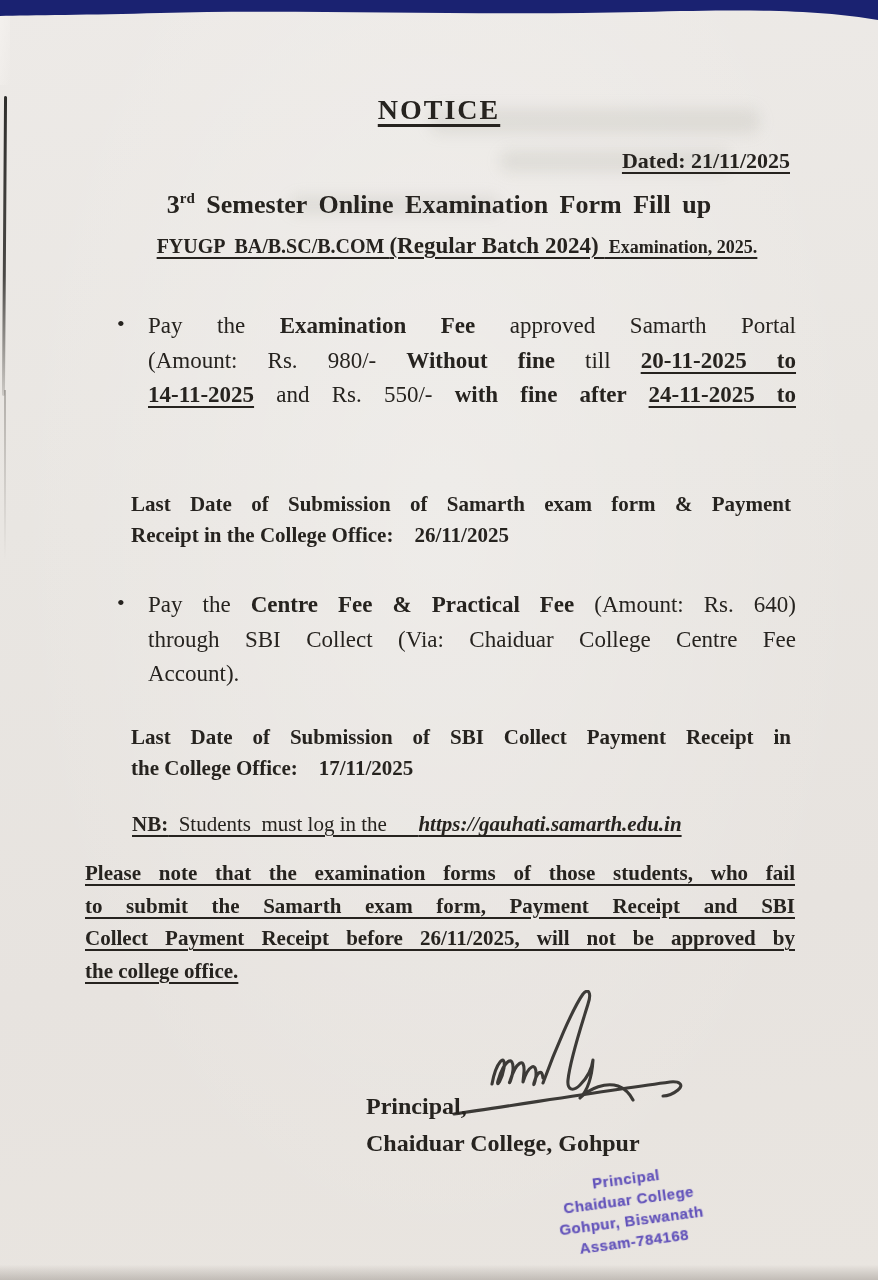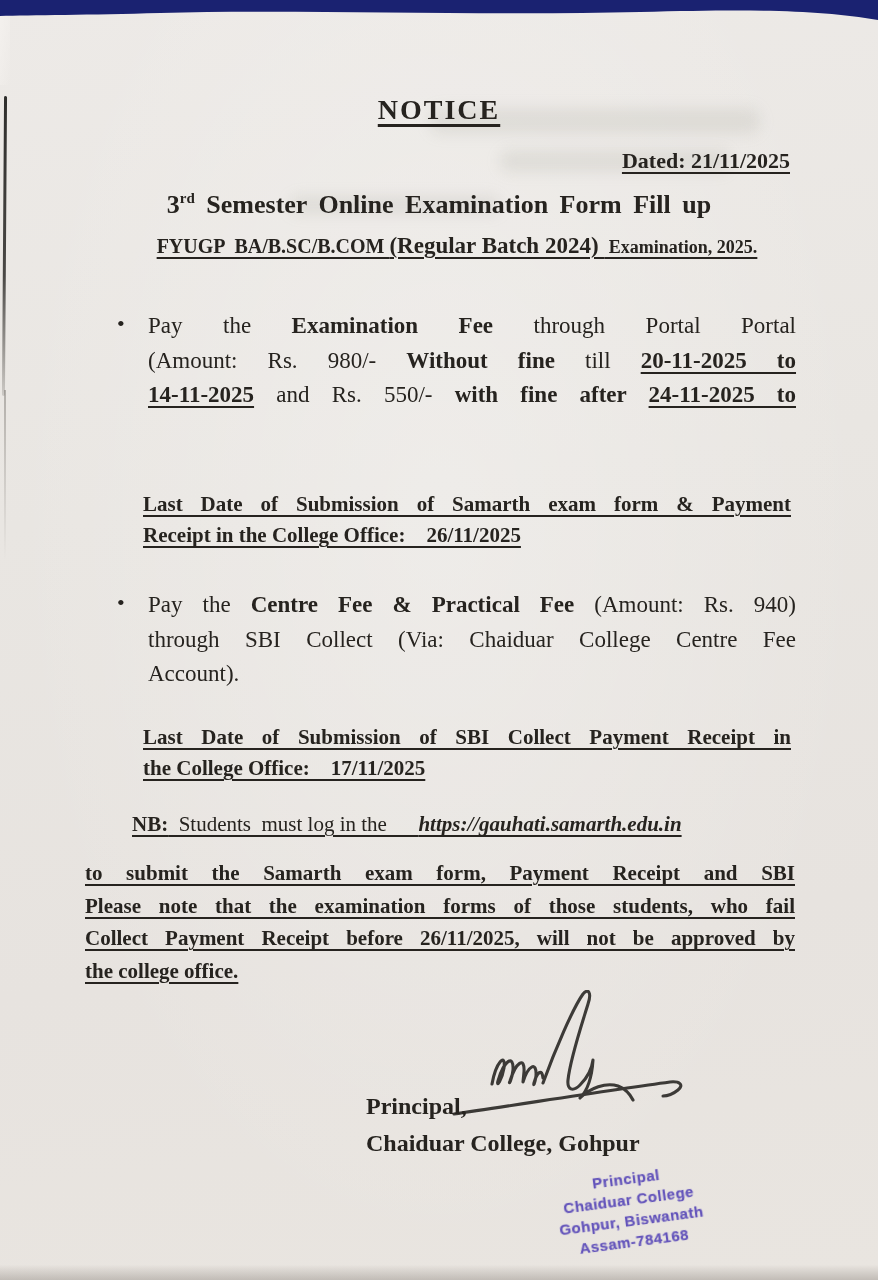--- a/index.html
+++ b/index.html
@@ -49,21 +49,21 @@
   #subheading .p2{font-size:23px;}
   #subheading .p3{font-size:18px;}
 
   .bullet{position:absolute;left:148px;width:648px;font-size:23px;line-height:34.5px;}
   .bullet .marker{position:absolute;left:-31px;top:-2px;font-size:22px;}
   #bullet1{top:309px;}
   #bullet2{top:588px;}
 
   .lastdate{position:absolute;left:131px;width:660px;font-size:21px;line-height:31px;
     font-weight:bold;}
-  .lastdate .line{text-decoration:underline;text-decoration-thickness:2px;text-underline-offset:4px;margin-left:12px;}
+  .lastdate .line{text-decoration-thickness:2px;text-underline-offset:4px;}
   #lastdate1{top:489px;}
   #lastdate2{top:722px;}
 
   #nb{position:absolute;left:132px;top:812px;width:660px;font-size:21px;
     text-decoration:underline;text-decoration-thickness:1.5px;text-underline-offset:4px;}
 
   #note{position:absolute;left:85px;top:857px;width:710px;font-size:21px;line-height:32.5px;
     font-weight:bold;}
   #note .line{text-decoration:underline;text-decoration-thickness:2px;text-underline-offset:4px;}
 
@@ -95,47 +95,47 @@
   <div id="title"><span class="u">NOTICE</span></div>
 
   <div id="dated"><span class="u">Dated: 21/11/2025</span></div>
 
   <div id="heading"><span>3</span><sup>rd</sup><span>  Semester Online Examination Form Fill up</span></div>
 
   <div id="subheading" class="pre"><span class="p1 u">FYUGP  BA/B.SC/B.COM </span><span class="p2 u">(Regular Batch 2024) </span><span class="p3 u"> Examination, 2025.</span></div>
 
   <div id="bullet1" class="bullet">
     <span class="marker">•</span>
-    <div class="line jl"><span>Pay the </span><span class="b">Examination Fee</span><span> through Portal Portal</span></div>
+    <div class="line jl"><span>Pay the </span><span class="b">Examination Fee</span><span> approved Samarth Portal</span></div>
     <div class="line jl"><span>(Amount: Rs. 980/- </span><span class="b">Without fine</span><span> till </span><span class="b u">20-11-2025 to</span></div>
     <div class="line jl"><span class="b u">14-11-2025</span><span> and Rs. 550/- </span><span class="b">with fine after </span><span class="b u">24-11-2025 to</span></div>
   </div>
 
   <div id="lastdate1" class="lastdate">
     <div class="line jl">Last Date of Submission of Samarth exam form &amp; Payment</div>
     <div class="line pre">Receipt in the College Office:    26/11/2025</div>
   </div>
 
   <div id="bullet2" class="bullet">
     <span class="marker">•</span>
-    <div class="line jl"><span>Pay the </span><span class="b">Centre Fee &amp; Practical Fee</span><span> (Amount: Rs. 940)</span></div>
+    <div class="line jl"><span>Pay the </span><span class="b">Centre Fee &amp; Practical Fee</span><span> (Amount: Rs. 640)</span></div>
     <div class="line jl">through SBI Collect (Via:  Chaiduar College Centre Fee</div>
     <div class="line">Account).</div>
   </div>
 
   <div id="lastdate2" class="lastdate">
     <div class="line jl">Last Date of Submission of SBI Collect Payment Receipt in</div>
     <div class="line pre">the College Office:    17/11/2025</div>
   </div>
 
   <div id="nb" class="pre"><span class="b">NB:</span><span>  Students  must log in the      </span><span class="b i">https://gauhati.samarth.edu.in</span></div>
 
   <div id="note">
+    <div class="line jl">Please note that the examination forms of those students, who fail</div>
     <div class="line jl">to submit the Samarth exam form, Payment Receipt and SBI</div>
-    <div class="line jl">Please note that the examination forms of those students, who fail</div>
     <div class="line jl">Collect Payment Receipt before 26/11/2025, will not be approved by</div>
     <div class="line">the college office.</div>
   </div>
 
   <svg id="signature-svg" width="260" height="142" viewBox="0 0 260 142">
     <g fill="none" stroke="#2e2c29" stroke-width="3.1" stroke-linecap="round" stroke-linejoin="round" opacity="0.92">
       <path d="M52 94 C56 72 66 62 64 78 C62 90 56 98 58 91 C64 70 74 64 73 80 C72 90 68 96 70 91 C76 72 85 66 84 82 L83 92 C88 76 97 70 96 86 C95 93 93 97 94 93 C97 82 102 78 103 88"></path>
       <path d="M103 93 C115 60 133 18 143 4 C148 -2 152 2 148 14 C140 40 130 70 128 90 C127 100 133 102 140 95 C147 88 152 78 153 70 C152 86 148 100 140 108 C150 98 166 92 178 96 C186 99 190 104 193 110"></path>
       <path d="M14 124 C70 116 170 100 230 92 C240 91 244 95 238 100 C233 104 227 106 223 106"></path>
     </g>

